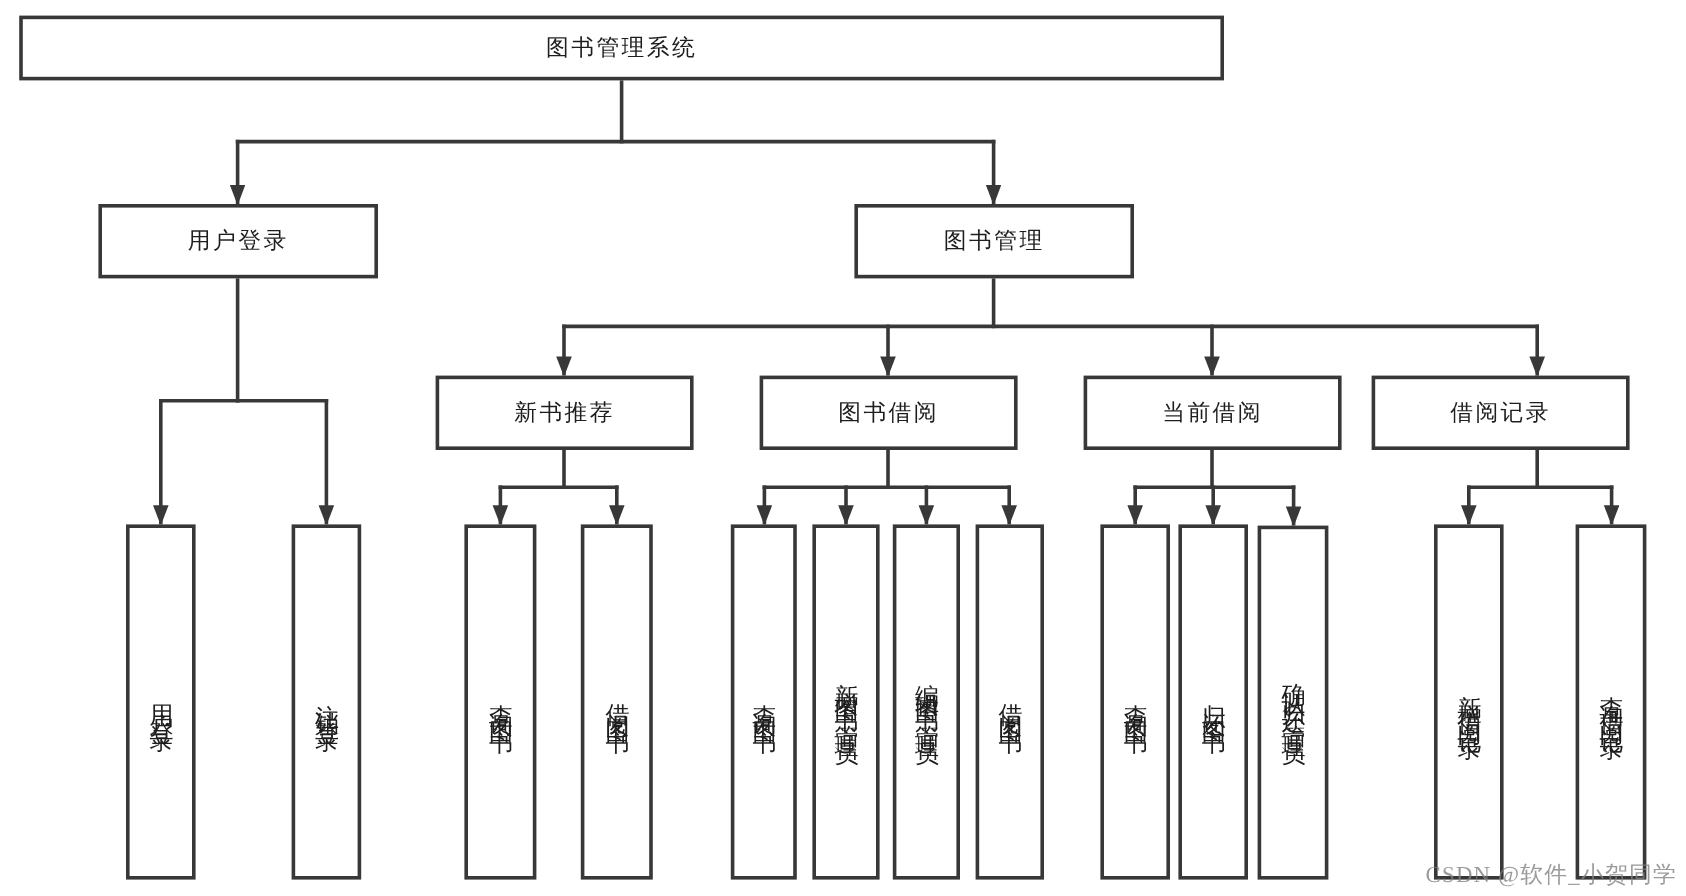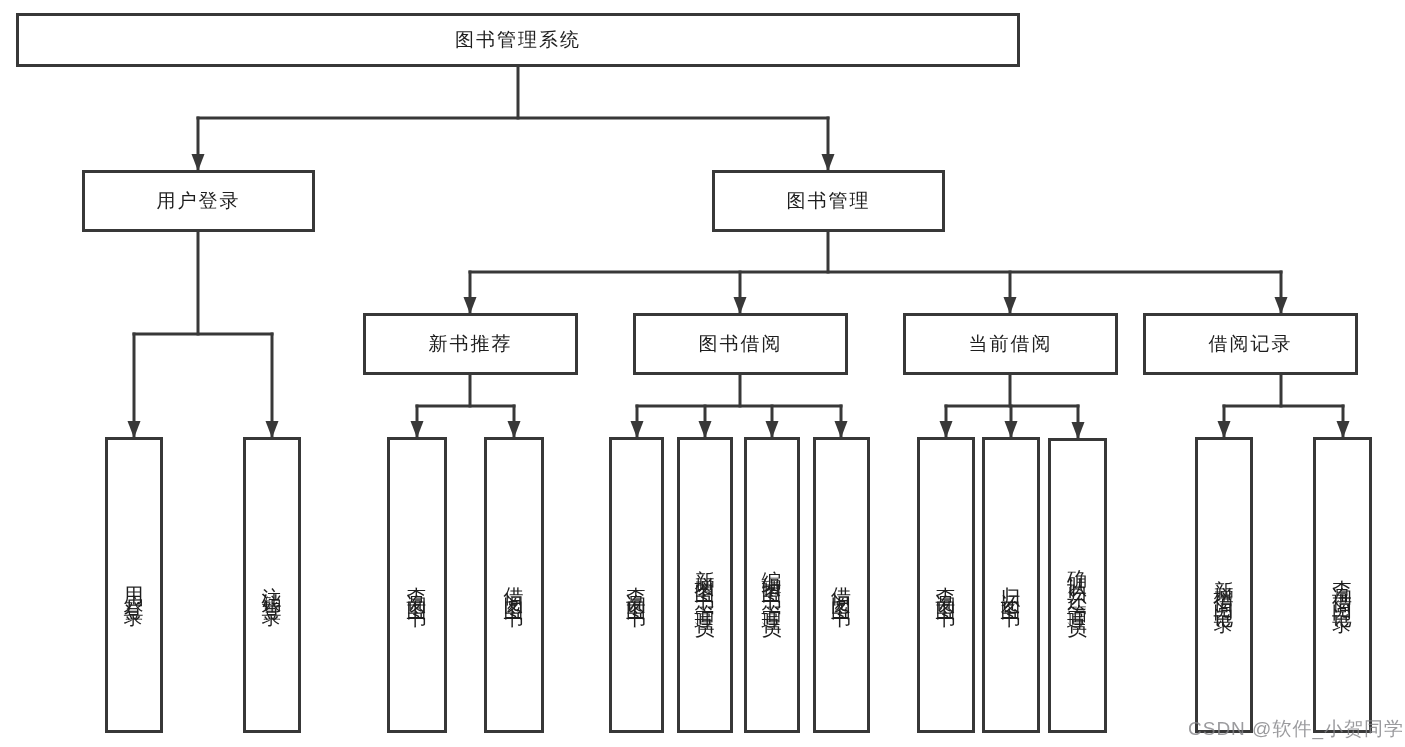--- a/index.html
+++ b/index.html
@@ -18,20 +18,21 @@
   }
   .vbox{
     writing-mode:vertical-rl;
     display:flex;align-items:center;justify-content:center;
     font-size:20px;letter-spacing:7px;line-height:1;
   }
   .watermark{
     position:absolute;z-index:3;
     font-size:19px;letter-spacing:1px;white-space:nowrap;
     color:rgba(130,130,134,0.8);
+    font-family:Liberation Serif, serif;
   }
 </style>
 </head>
 <body>
 
 <div class="stage">
 
   <svg class="wires" width="1405" height="747" viewBox="0 0 1405 747">
     <defs>
       <marker id="arrow" markerUnits="userSpaceOnUse" markerWidth="18" markerHeight="14" refX="16" refY="6.5" orient="auto">

